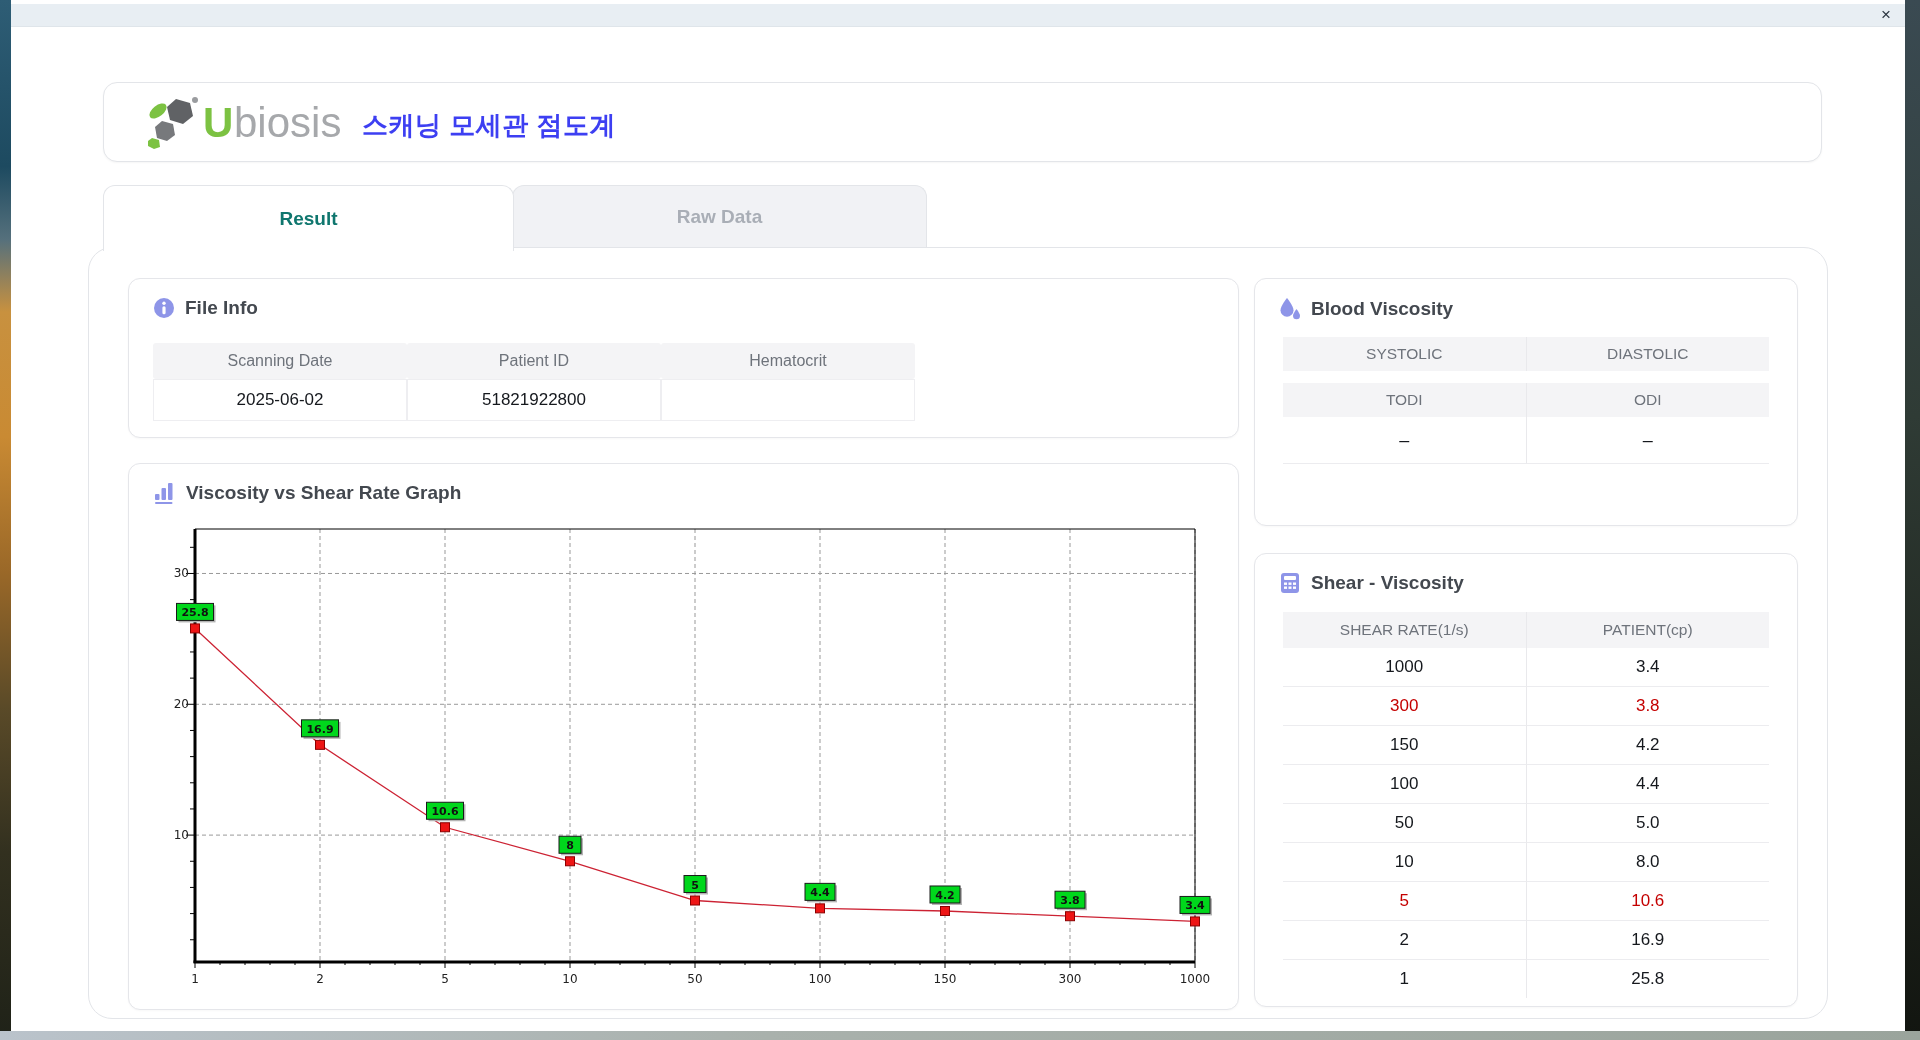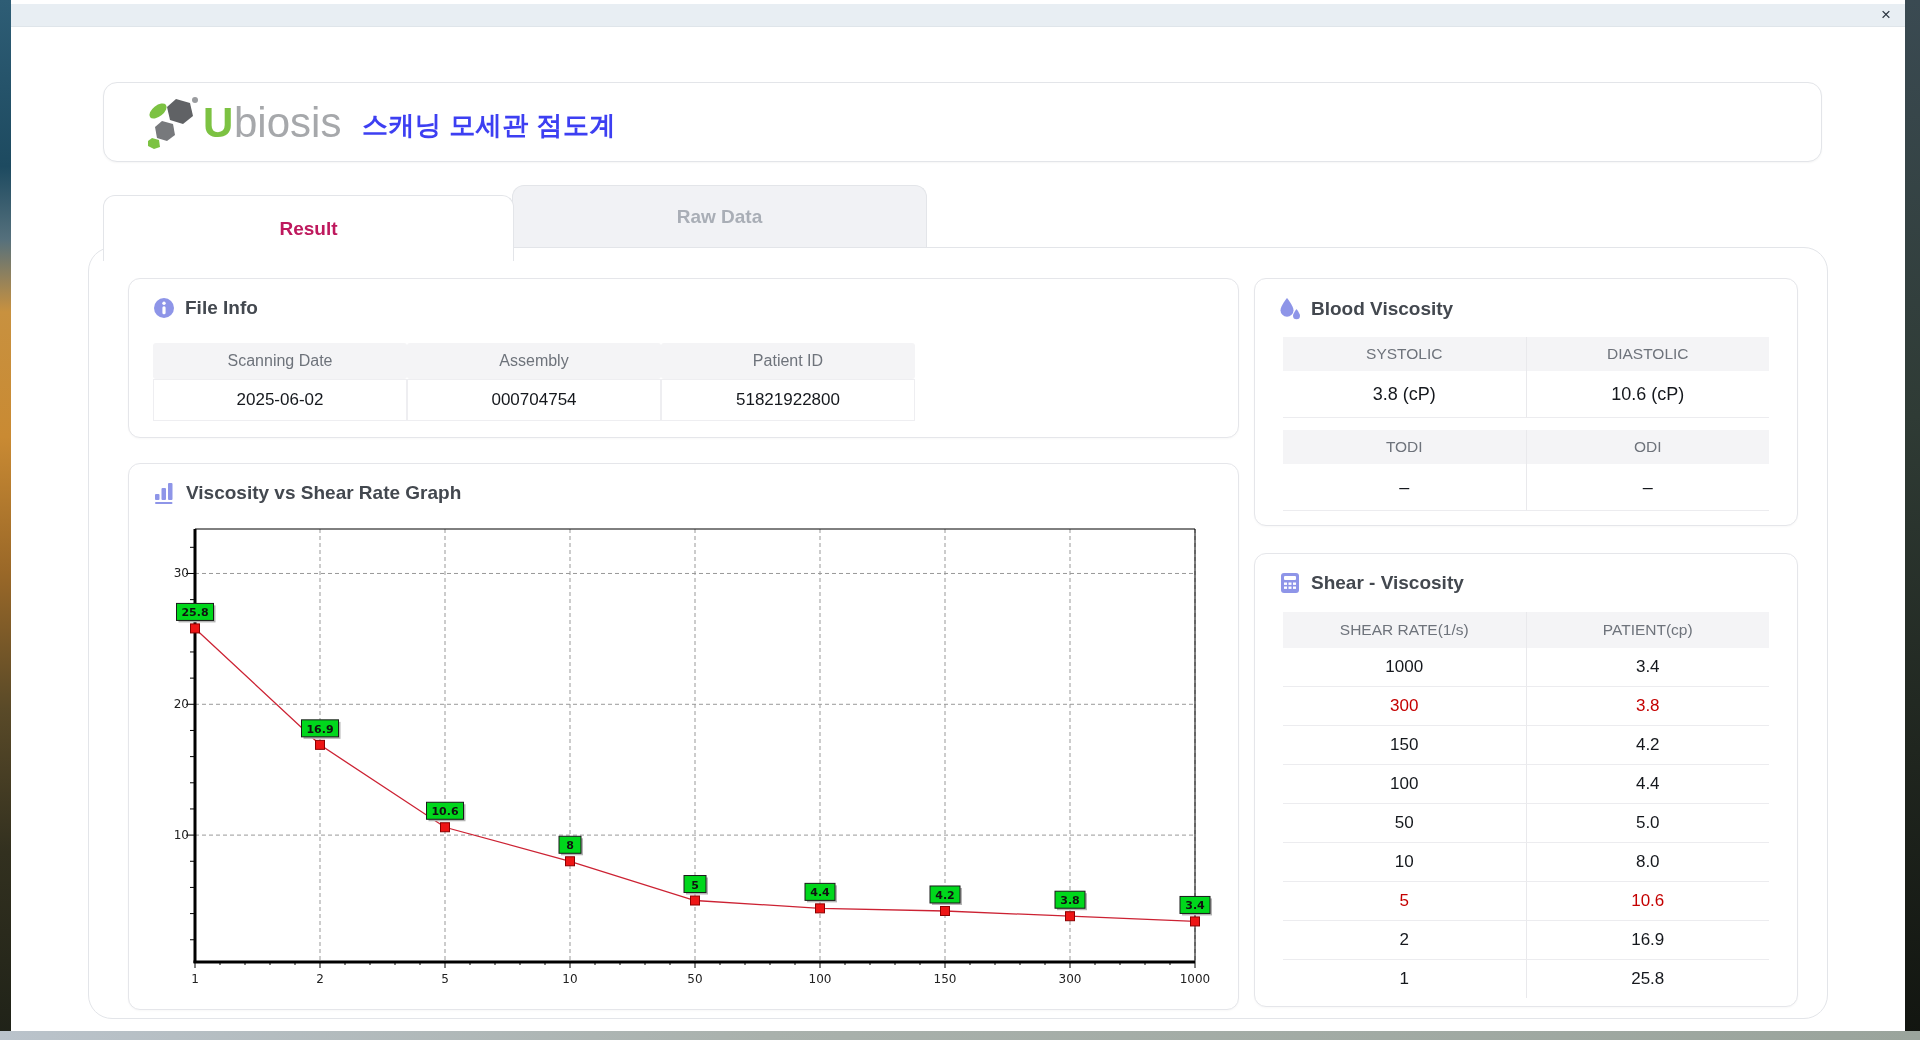--- a/index.html
+++ b/index.html
@@ -19,21 +19,21 @@
 
   
   .header-card{position:absolute;left:103px;top:82px;width:1717px;height:78px;background:#fff;
     border:1px solid #e3e5e9;border-radius:14px;box-shadow:0 1px 2px rgba(0,0,0,0.04);}
   .logo{position:absolute;left:42px;top:12px;}
   .app-title{position:absolute;left:258px;top:25px;font-size:26px;font-weight:bold;color:#3d3ff2;letter-spacing:0.5px;}
 
   
   .tab{position:absolute;border:1px solid #e3e5e9;border-bottom:none;border-radius:12px 12px 0 0;
     display:flex;align-items:center;justify-content:center;font-size:19px;font-weight:bold;}
-  .tab-result{left:103px;top:185px;width:409px;height:65px;background:#fff;color:#be185d;z-index:3;margin-top:10px;}
+  .tab-result{left:103px;top:185px;width:409px;height:65px;background:#fff;color:#0f766e;z-index:3;}
   .tab-raw{left:512px;top:185px;width:413px;height:62px;background:#f1f2f5;color:#a9aeb6;z-index:1;}
 
   
   .main-panel{position:absolute;left:88px;top:247px;width:1738px;height:770px;background:#fff;
     border:1px solid #e3e5e9;border-radius:24px;z-index:2;}
   .card{position:absolute;background:#fff;border:1px solid #e5e6ea;border-radius:12px;box-shadow:0 1px 2px rgba(0,0,0,0.03);}
   .card-title{position:absolute;left:24px;top:18px;display:flex;align-items:center;gap:10px;
     font-size:19px;font-weight:bold;color:#43484f;}
   .card-title svg{flex:0 0 auto;}
 
@@ -110,26 +110,26 @@
         <rect x="9.4" y="9.2" width="3.2" height="8" rx="1.5" fill="#fff"></rect>
       </svg>
       <span>File Info</span>
     </div>
     <div class="fields" id="file-fields">
         <div class="fi-field">
           <div class="fi-head">Scanning Date</div>
           <div class="fi-val">2025-06-02</div>
         </div>
         <div class="fi-field">
-          <div class="fi-head">Assembly</div>
-          <div class="fi-val">000704754</div>
-        </div>
-        <div class="fi-field">
           <div class="fi-head">Patient ID</div>
           <div class="fi-val">51821922800</div>
+        </div>
+        <div class="fi-field">
+          <div class="fi-head">Hematocrit</div>
+          <div class="fi-val"></div>
         </div>
       </div>
   </div>
 
   <div class="card graph-card">
     <div class="card-title">
       <svg width="23" height="22" viewBox="0 0 23 22">
         <rect x="2" y="12" width="4.5" height="6" rx="1" fill="#8e95e8"></rect>
         <rect x="8.5" y="6" width="4.5" height="12" rx="1" fill="#8e95e8"></rect>
         <rect x="15" y="1" width="4.5" height="17" rx="1" fill="#8e95e8"></rect>
@@ -268,24 +268,20 @@
         <path d="M8 1 C8 1 14.5 9 14.5 13.2 A6.5 6.5 0 1 1 1.5 13.2 C1.5 9 8 1 8 1 Z" fill="#8e95e8"></path>
         <path d="M17.5 12 C17.5 12 21 16.5 21 18.8 A3.5 3.5 0 1 1 14 18.8 C14 16.5 17.5 12 17.5 12 Z" fill="#8e95e8"></path>
       </svg>
       <span>Blood Viscosity</span>
     </div>
     <div class="bv-table" id="blood-table">
         <div class="bv-row head">
           <div class="bv-cell">SYSTOLIC</div>
           <div class="bv-cell">DIASTOLIC</div>
         </div>
-        <div class="bv-row vals">
-          <div class="bv-cell">3.8 (cP)</div>
-          <div class="bv-cell">10.6 (cP)</div>
-        </div>
         <div class="bv-gap"></div>
         <div class="bv-row head">
           <div class="bv-cell">TODI</div>
           <div class="bv-cell">ODI</div>
         </div>
         <div class="bv-row vals">
           <div class="bv-cell">–</div>
           <div class="bv-cell">–</div>
         </div>
       </div>

